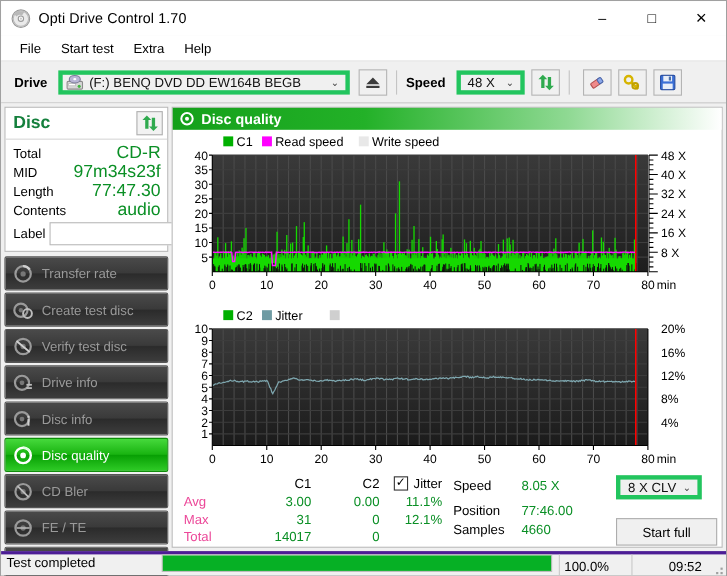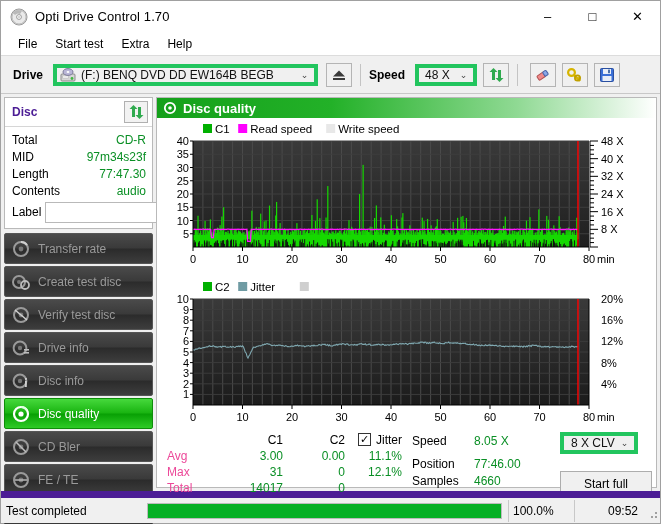--- a/index.html
+++ b/index.html
@@ -79,29 +79,29 @@
     padding: 3px 3px 0 3px;
   }
   .disc-panel {
     background: #ffffff; border: 1px solid #b9b9b9;
     padding: 0; margin-bottom: 4px;
   }
   .disc-head {
     display: flex; align-items: center; justify-content: space-between;
     padding: 3px 4px 3px 7px; border-bottom: 1px solid #d6d6d6;
   }
-  .disc-head-title { font-weight: bold; font-size: 12px; color: #4c1d95; }
+  .disc-head-title { font-weight: bold; font-size: 16px; color: #15803d; }
   .icon-btn {
     width: 24px; height: 22px; border: 1px solid #b0b0b0; background: #f2f2f2;
     display: flex; align-items: center; justify-content: center;
   }
   .disc-rows { padding: 4px 6px 5px 7px; }
   .disc-row { display: flex; justify-content: space-between; align-items: center; height: 17px; }
   .disc-key { color: #000; font-size: 12px; }
-  .disc-val { color: #0a8f25; font-size: 12px; }
+  .disc-val { color: #0a8f25; font-size: 16px; }
   .label-row { display: flex; align-items: center; margin-top: 2px; gap: 4px; }
   .label-input {
     flex: 1; height: 21px; border: 1px solid #b9b9b9; background: #fff;
     font-family: "Liberation Sans", sans-serif; font-size: 12px; padding: 0 3px;
     color: #000; outline: none;
   }
 
   
   .nav { display: flex; flex-direction: column; gap: 2px; }
   .nav-btn {
@@ -163,22 +163,22 @@
   .sr-gap { height: 6px; }
   .sr-btns { width: 92px; display: flex; flex-direction: column; gap: 17px; }
   .act-btn {
     height: 25px; background: #f0f0f0; border: 1px solid #adadad;
     display: flex; align-items: center; justify-content: center;
     font-size: 12px; color: #000;
   }
 
   
   .statusbar {
-    height: 32px; min-height: 22px; display: flex; align-items: center;
-    background: #f0f0f0; border-top: 7px solid #4c1d95;
+    height: 22px; min-height: 22px; display: flex; 
+    background: #f0f0f0; border-top: 3px solid #4c1d95;
   }
   .sb-text { width: 140px; padding-left: 5px; font-size: 12px; color: #000; }
   .sb-progress {
     flex: 1; height: 16px; margin: 0 6px; background: #e6e6e6;
     border: 1px solid #bcbcbc; position: relative;
   }
   .sb-bar { height: 100%; background: #06b025; }
   .sb-pct { width: 66px; font-size: 12px; color: #000; padding-left: 4px;
             border-left: 1px solid #c8c8c8; height: 22px; display: flex; align-items: center; }
   .sb-time { width: 72px; font-size: 12px; color: #000; text-align: right; padding-right: 8px;

